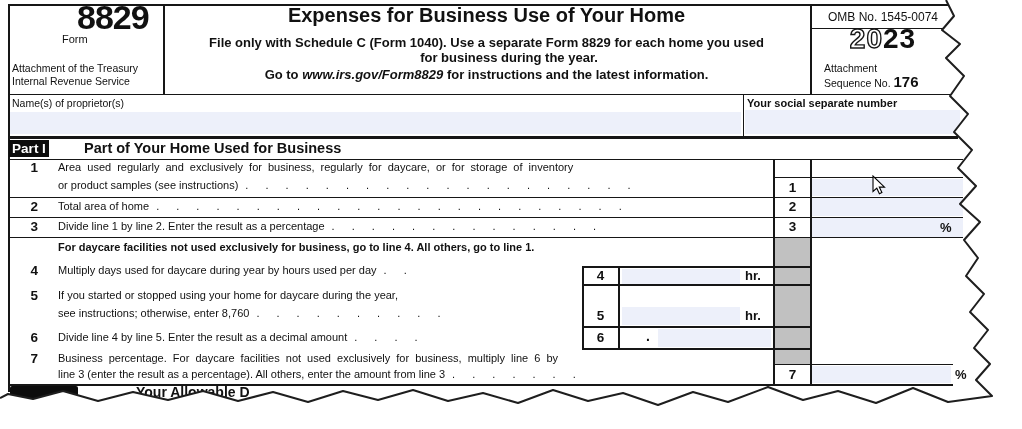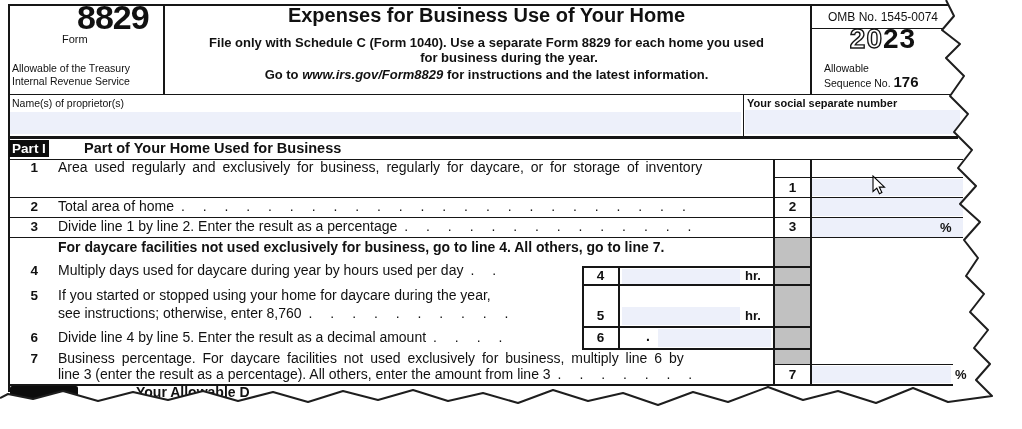--- a/index.html
+++ b/index.html
@@ -4,21 +4,21 @@
 <style>
   html,body{margin:0;padding:0;background:#fff;}
   .stage{position:relative;width:1022px;height:429px;background:#fff;overflow:hidden;
          font-family:"Liberation Sans","DejaVu Sans",sans-serif;color:#111;}
   .paper{position:absolute;left:0;top:0;width:1022px;height:429px;background:#fff;
          clip-path:polygon(0px 0px,946px 0px,954px 16px,942px 30px,960px 44px,946px 58px,964px 76px,950px 96px,968px 114px,954px 132px,972px 150px,958px 168px,976px 186px,960px 204px,980px 222px,964px 240px,978px 258px,966px 276px,984px 294px,970px 312px,988px 330px,974px 348px,990px 364px,976px 380px,992px 396px,948px 402px,913px 388px,876px 403px,838px 391px,803px 400px,768px 387px,728px 402px,693px 392px,658px 405px,623px 393px,588px 401px,553px 390px,518px 403px,483px 393px,448px 401px,413px 390px,378px 400px,343px 391px,308px 402px,273px 392px,238px 401px,203px 391px,168px 400px,133px 392px,98px 401px,63px 391px,33px 399px,8px 394px,0px 398px);
          filter:drop-shadow(2px 2px 1px rgba(0,0,0,.45)) drop-shadow(4px 6px 5px rgba(0,0,0,.28));}
   .fa{position:absolute;left:8px;top:4px;width:1000px;height:420px;}
   .abs{position:absolute;}
   .ln{position:absolute;background:#161616;}
-  .txt{position:absolute;white-space:nowrap;font-size:14px;line-height:15px;}
+  .txt{position:absolute;white-space:nowrap;font-size:11px;line-height:15px;}
   .bold{font-weight:bold;}
   .dots{word-spacing:14px;padding-left:7px;}
   .num{position:absolute;font-weight:bold;font-size:13.5px;text-align:right;width:30px;}
   .cellnum{position:absolute;font-weight:bold;font-size:13.5px;text-align:center;}
   .field{position:absolute;background:#edf0fa;}
   .unit{position:absolute;font-weight:bold;font-size:13px;}
   .just{word-spacing:3px;}
   .ctr{text-align:center;}
   .formword{font-size:11px;margin-left:48px;}
   .formnum{font-size:34px;font-weight:bold;letter-spacing:-1px;}
@@ -43,70 +43,71 @@
 
       <div class="ln" style="left:0;top:0;width:948px;height:2px;"></div>
       <div class="ln" style="left:0;top:0;width:2px;height:388px;"></div>
       <div class="ln" style="left:155px;top:0;width:2px;height:90px;"></div>
       <div class="ln" style="left:802px;top:0;width:2px;height:90px;"></div>
       <div class="ln" style="left:802px;top:24px;width:146px;height:1px;"></div>
       <div class="ln" style="left:0;top:90px;width:950px;height:1px;"></div>
 
       <div class="txt formword" style="left:6px;top:28px;">Form</div>
       <div class="txt formnum" style="left:33px;top:6px;margin-left:36px;">8829</div>
-      <div class="txt small" style="left:4px;top:58px;">Allowable of the Treasury</div>
+      <div class="txt small" style="left:4px;top:58px;">Attachment of the Treasury</div>
       <div class="txt small" style="left:4px;top:71px;">Internal Revenue Service</div>
 
       <div class="txt title ctr" style="left:155px;top:4px;width:647px;">Expenses for Business Use of Your Home</div>
       <div class="txt sub ctr" style="left:155px;top:31px;width:647px;">File only with Schedule C (Form 1040). Use a separate Form 8829 for each home you used</div>
       <div class="txt sub ctr" style="left:155px;top:46px;width:692px;text-align:center;">for business during the year.</div>
       <div class="txt sub ctr" style="left:155px;top:63px;width:647px;"><span>Go to </span><span style="font-style:italic;">www.irs.gov/Form8829</span><span> for instructions and the latest information.</span></div>
 
       <div class="txt ctr" style="left:802px;top:6px;width:146px;font-size:12px;">OMB No. 1545-0074</div>
       <div class="txt yr ctr" style="left:802px;top:27px;width:146px;"><span class="yr-out">20</span><span>23</span></div>
-      <div class="txt small" style="left:816px;top:58px;">Allowable</div>
+      <div class="txt small" style="left:816px;top:58px;">Attachment</div>
       <div class="txt small" style="left:816px;top:71px;"><span>Sequence No. </span><span class="seqnum">176</span></div>
 
       <div class="txt small" style="left:4px;top:93px;">Name(s) of proprietor(s)</div>
       <div class="txt bold" style="left:739px;top:92px;font-size:11px;">Your social separate number</div>
       <div class="field" style="left:2px;top:108px;width:731px;height:22px;"></div>
       <div class="field" style="left:737px;top:106px;width:215px;height:24px;"></div>
       <div class="ln" style="left:735px;top:90px;width:1px;height:42px;"></div>
 
       <div class="ln" style="left:0;top:132px;width:950px;height:3px;"></div>
       <div class="partbox" style="left:1px;top:136px;width:40px;height:17px;">Part I</div>
       <div class="txt parttitle" style="left:76px;top:137px;">Part of Your Home Used for Business</div>
       <div class="ln" style="left:0;top:155px;width:955px;height:1px;"></div>
 
       <div class="ln" style="left:765px;top:155px;width:2px;height:225px;"></div>
       <div class="ln" style="left:802px;top:155px;width:2px;height:225px;"></div>
 
       <div class="num" style="left:0;top:156px;">1</div>
       <div class="txt just" style="left:50px;top:156px;">Area used regularly and exclusively for business, regularly for daycare, or for storage of inventory</div>
+      <div class="txt" style="left:50px;top:174px;"><span>or product samples (see instructions)</span><span class="dots">. . . . . . . . . . . . . . . . . . . .</span></div>
       <div class="ln" style="left:765px;top:173px;width:190px;height:1px;"></div>
       <div class="cellnum" style="left:767px;top:176px;width:35px;">1</div>
       <div class="field" style="left:804px;top:175px;width:151px;height:17px;"></div>
       <div class="ln" style="left:0;top:193px;width:955px;height:1px;"></div>
 
       <div class="num" style="left:0;top:195px;">2</div>
       <div class="txt" style="left:50px;top:195px;"><span>Total area of home</span><span class="dots">. . . . . . . . . . . . . . . . . . . . . . . .</span></div>
       <div class="cellnum" style="left:767px;top:195px;width:35px;">2</div>
       <div class="field" style="left:804px;top:194px;width:151px;height:18px;"></div>
       <div class="ln" style="left:0;top:213px;width:955px;height:1px;"></div>
 
       <div class="num" style="left:0;top:215px;">3</div>
       <div class="txt" style="left:50px;top:215px;"><span>Divide line 1 by line 2. Enter the result as a percentage</span><span class="dots">. . . . . . . . . . . . . .</span></div>
       <div class="cellnum" style="left:767px;top:215px;width:35px;">3</div>
       <div class="field" style="left:804px;top:214px;width:151px;height:19px;"></div>
       <div class="unit" style="left:932px;top:216px;">%</div>
       <div class="ln" style="left:0;top:233px;width:955px;height:1px;"></div>
 
       <div class="band" style="left:767px;top:234px;width:35px;height:126px;"></div>
 
-      <div class="txt bold" style="left:50px;top:236px;">For daycare facilities not used exclusively for business, go to line 4. All others, go to line 7.</div>
+      <div class="txt bold" style="left:50px;top:236px;">For daycare facilities not used exclusively for business, go to line 4. All others, go to line 1.</div>
 
       <div class="ln" style="left:574px;top:262px;width:228px;height:2px;"></div>
       <div class="ln" style="left:574px;top:280px;width:228px;height:2px;"></div>
       <div class="ln" style="left:574px;top:322px;width:228px;height:2px;"></div>
       <div class="ln" style="left:574px;top:344px;width:228px;height:2px;"></div>
       <div class="ln" style="left:574px;top:262px;width:2px;height:84px;"></div>
       <div class="ln" style="left:610px;top:262px;width:2px;height:84px;"></div>
 
       <div class="num" style="left:0;top:259px;">4</div>
       <div class="txt" style="left:50px;top:259px;"><span>Multiply days used for daycare during year by hours used per day</span><span class="dots">. .</span></div>

